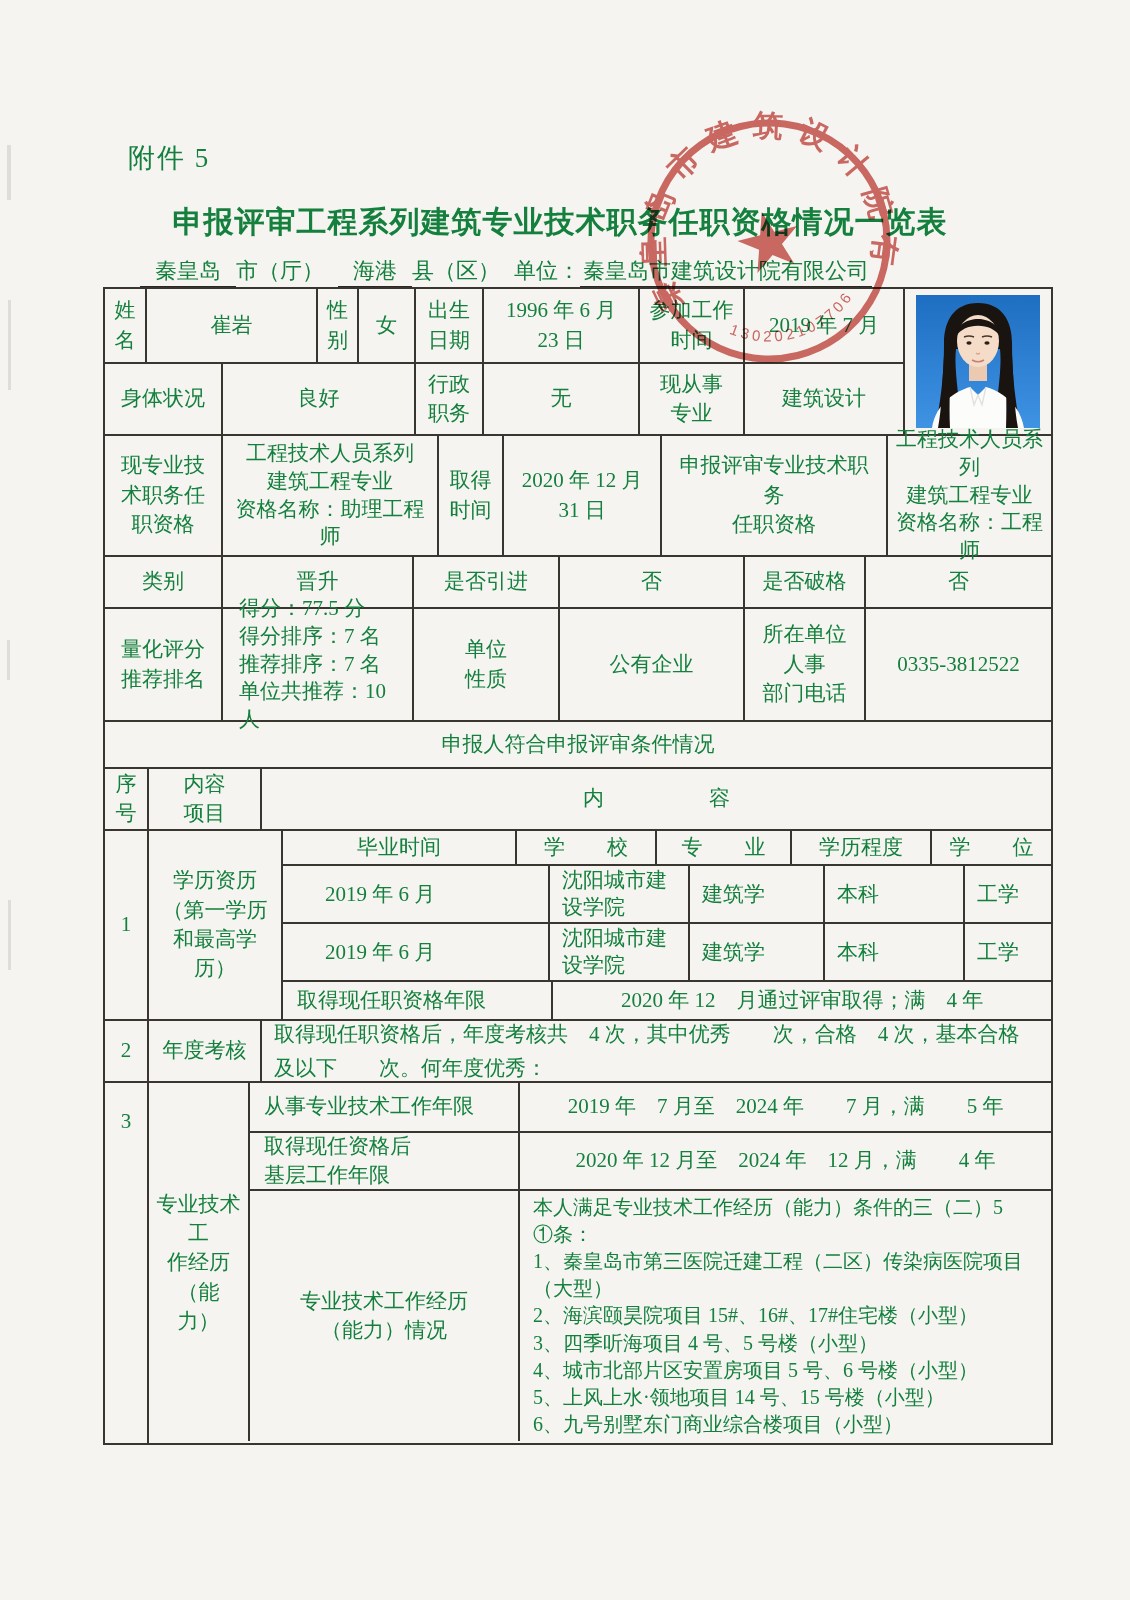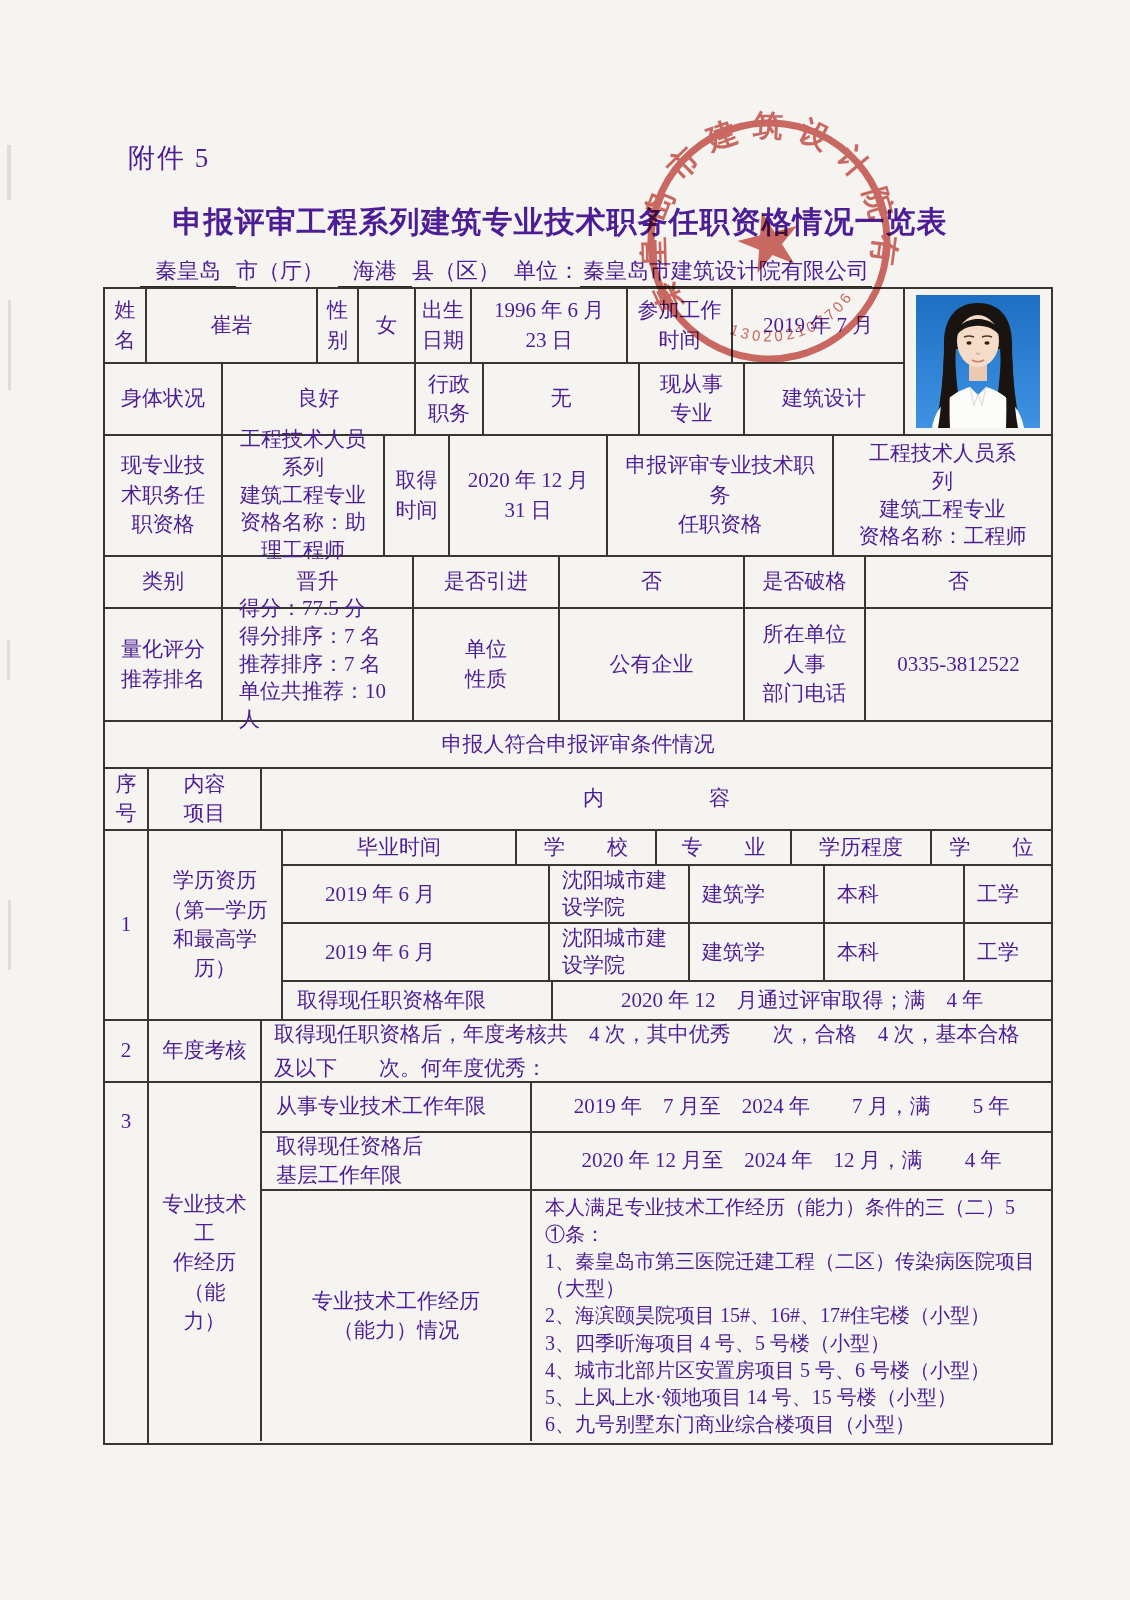--- a/index.html
+++ b/index.html
@@ -1,20 +1,20 @@
 <!DOCTYPE html>
 <html><head>
 <meta charset="utf-8">
 <style>
   * { margin:0; padding:0; box-sizing:border-box; }
   body { background:#e9e8e5; }
   .page {
     position:relative; width:1130px; height:1600px;
     background:#f5f4f1; overflow:hidden;
-    font-family:"Liberation Serif", serif; color:#4c1d95;
+    font-family:"Liberation Serif", serif; color:#15803d;
   }
   .attachment { position:absolute; left:128px; top:140px; font-size:27px; letter-spacing:2px; }
   .title { position:absolute; left:0; top:202px; width:1120px; text-align:center;
     font-family:"Liberation Sans", sans-serif; font-weight:700; font-size:30px; letter-spacing:1px; }
   .headline { position:absolute; left:140px; top:256px; font-size:22px; white-space:nowrap; }
   .useg { display:inline-block; border-bottom:2px solid #2b2824; padding:0 15px; }
   .useg.tight { padding:0 3px; }
   .hgap { display:inline-block; width:14px; }
 
   .tbl { position:absolute; left:103px; top:287px; width:950px; border:2px solid #39352f; background:transparent; }
@@ -63,21 +63,21 @@
 
     <div class="tr" style="height:145px;">
       <div class="col grow">
         <div class="tr" style="height:73px;">
           <div class="td" style="width:40px; padding:2px 3px;">姓
 名</div>
           <div class="td bl" style="width:171px;">崔岩</div>
           <div class="td bl" style="width:41px; padding:2px 3px;">性
 别</div>
           <div class="td bl" style="width:57px;">女</div>
-          <div class="td bl" style="width:56px; padding:2px 4px;">出生
+          <div class="td bl" style="width:68px; padding:2px 4px;">出生
 日期</div>
           <div class="td bl" style="width:156px;">1996 年 6 月
 23 日</div>
           <div class="td bl" style="width:105px; padding:14px 4px;">参加工作
 时间</div>
           <div class="td bl grow">2019 年 7 月</div>
         </div>
         <div class="tr bt" style="height:72px;">
           <div class="td" style="width:116px;">身体状况</div>
           <div class="td bl" style="width:193px;">良好</div>
@@ -113,21 +113,21 @@
           <path d="M28 60 C26 90 26 112 22 133 L34 133 C33 108 34 84 36 62 Z" fill="#1a1410"></path>
           <path d="M96 60 C98 90 98 112 102 133 L90 133 C91 108 90 84 88 62 Z" fill="#1a1410"></path>
         </svg>
       </div>
     </div>
 
     <div class="tr bt" style="height:121px;">
       <div class="td" style="width:116px;">现专业技
 术职务任
 职资格</div>
-      <div class="td bl" style="width:162px; line-height:1.33;font-family:Liberation Serif, serif;">工程技术人员系列
+      <div class="td bl" style="width:216px; line-height:1.33;font-family:Liberation Serif, serif;">工程技术人员系列
 建筑工程专业
 资格名称：助理工程师</div>
       <div class="td bl" style="width:65px; padding:2px 4px;">取得
 时间</div>
       <div class="td bl" style="width:158px;">2020 年 12 月
 31 日</div>
       <div class="td bl" style="width:226px;">申报评审专业技术职务
 任职资格</div>
       <div class="td bl grow" style="line-height:1.33;">工程技术人员系
 列
@@ -211,21 +211,21 @@
 
     <div class="tr bt" style="height:62px;">
       <div class="td" style="width:42px;">2</div>
       <div class="td bl" style="width:113px;">年度考核</div>
       <div class="td bl left annual grow">取得现任职资格后，年度考核共　4 次，其中优秀　　次，合格　4 次，基本合格
 及以下　　次。何年度优秀：</div>
     </div>
 
     <div class="tr bt" style="height:362px;">
       <div class="td" style="width:42px; align-items:flex-start; padding-top:24px;">3</div>
-      <div class="td bl" style="width:113px; padding:2px 5px;">专业技术工
+      <div class="td bl" style="width:101px; padding:2px 5px;">专业技术工
 作经历（能
 力）</div>
       <div class="col grow">
         <div class="tr" style="height:48px;">
           <div class="td bl left" style="width:270px; padding-left:14px;">从事专业技术工作年限</div>
           <div class="td bl grow">2019 年　7 月至　2024 年　　7 月，满　　5 年</div>
         </div>
         <div class="tr bt" style="height:58px;">
           <div class="td bl left" style="width:270px; padding-left:14px;">取得现任资格后
 基层工作年限</div>

